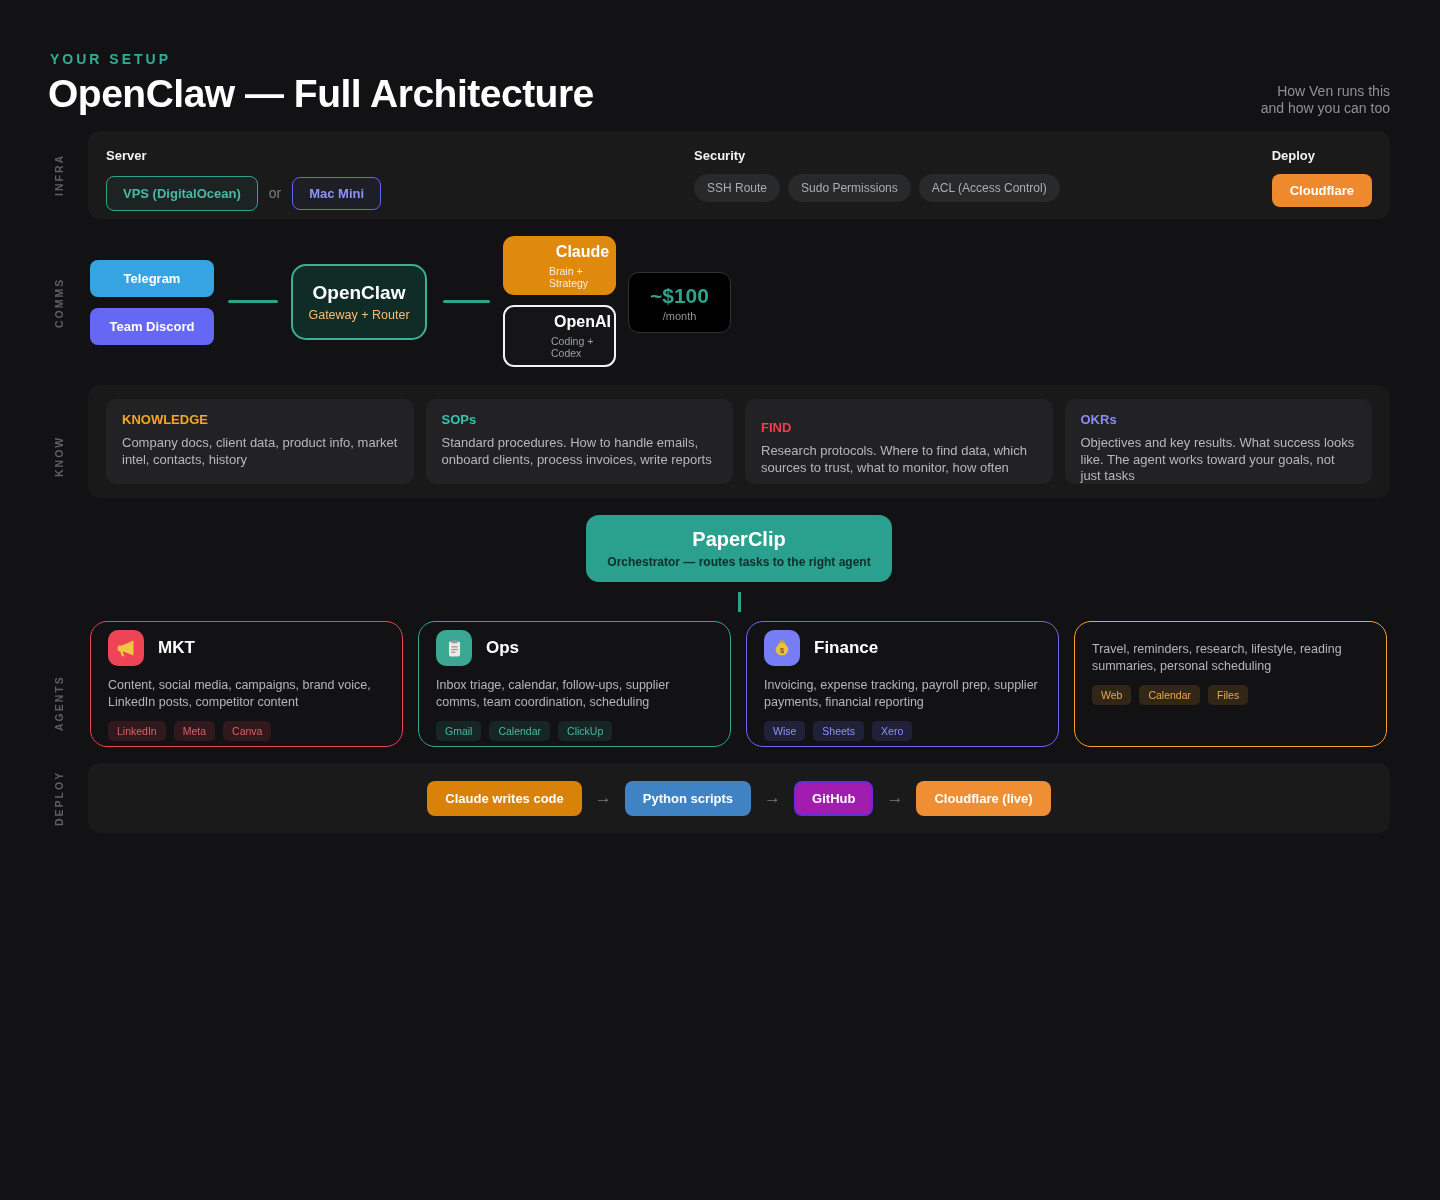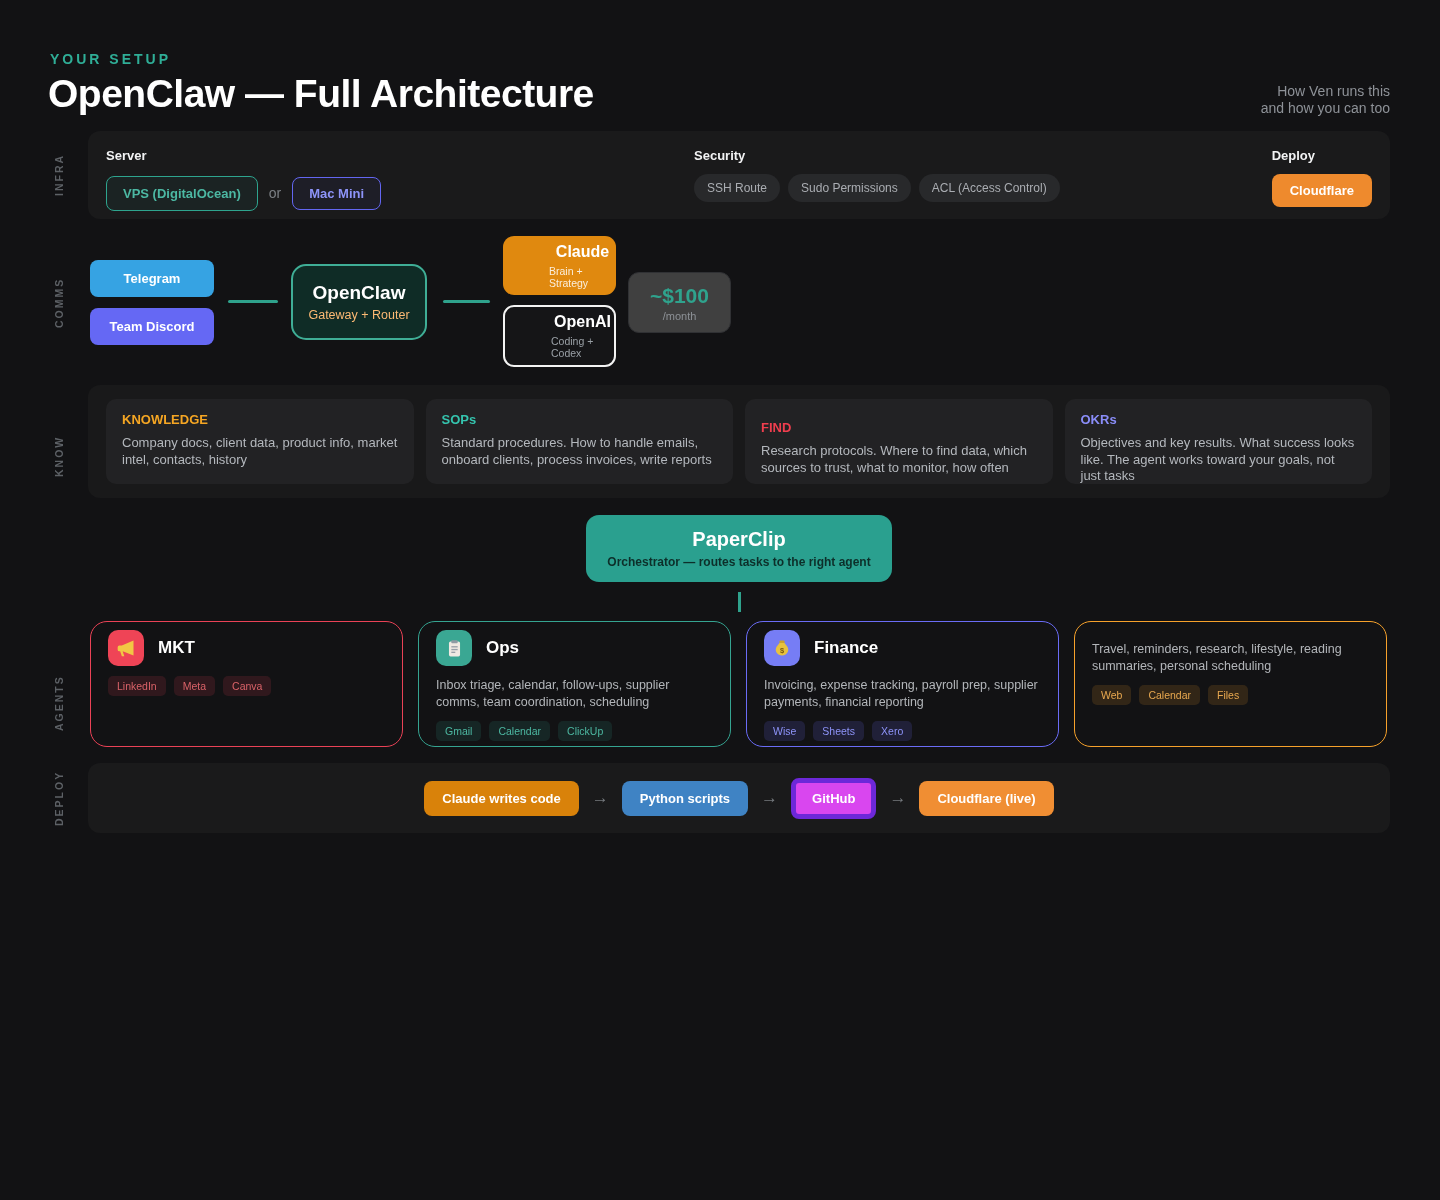--- a/index.html
+++ b/index.html
@@ -35,21 +35,21 @@
               border-radius:15px; display:flex; flex-direction:column; align-items:center; justify-content:center; gap:4px; }
   .openclaw .t { font-size:19px; font-weight:700; color:#fff; }
   .openclaw .s { font-size:12.5px; color:#fdba74; }
   .sqcard { position:absolute; width:113px; display:flex; flex-direction:column; align-items:center; justify-content:center; gap:4px; border-radius:11px;padding-left:46px; }
   .claude { left:503px; top:236px; height:59px; background:#e0890f; }
   .claude .t { font-size:16px; font-weight:700; color:#fff; }
   .claude .s { font-size:10.5px; color:rgba(255,255,255,0.85); }
   .openai { left:503px; top:305px; height:62px; background:#151517; border:2px solid #f3f3f3; }
   .openai .t { font-size:16px; font-weight:700; color:#fff; }
   .openai .s { font-size:10.5px; color:#9aa0a6; }
-  .cost { position:absolute; left:628px; top:272px; width:103px; height:61px; background:#404040; border:1px solid #303134; border-radius:11px;
+  .cost { position:absolute; left:628px; top:272px; width:103px; height:61px; background:#000000; border:1px solid #303134; border-radius:11px;
           display:flex; flex-direction:column; align-items:center; justify-content:center; gap:2px; }
   .cost .a { font-size:21px; font-weight:700; color:#2fa38d; }
   .cost .p { font-size:11px; color:#8d9196; }
 
   
   .know-panel { top:385px; height:113px; background:#19191a; display:flex; gap:12px; padding:14px 18px; }
   .kcard { flex:1 1 0; background:#222224; border-radius:10px; padding:13px 16px; }
   .kcard .kt { font-size:13px; font-weight:700; margin-bottom:8px; }
   .kcard .kb { font-size:13px; color:#b4b8bd; line-height:1.27; }
   .t-amber { color:#f5a623; } .t-teal { color:#35c4ae; } .t-red { color:#ef3e4e;margin-top:8px; } .t-indigo { color:#8a8df8; }
@@ -72,21 +72,21 @@
   .agent .at { font-size:17px; font-weight:700; color:#fff; }
   .agent .ad { font-size:12.5px; color:#b3b6ba; line-height:1.35; margin-top:11px; }
   .tags { display:flex; gap:8px; margin-top:10px; }
   .tag { font-size:10.5px; color:var(--tag); background:var(--tagbg); padding:4px 9px; border-radius:5px; }
 
   
   .deploy-panel { top:763px; height:70px; display:flex; align-items:center; justify-content:center; gap:13px; }
   .step { display:inline-flex; align-items:center; justify-content:center; border-radius:8px; color:#fff; font-weight:700; font-size:13px; padding:10px 18px; }
   .step-claude { background:#d9820a; }
   .step-python { background:#3f83c4; }
-  .step-github { background:#d946ef; border:5px solid #6d28d9; padding:8px 16px; }
+  .step-github { background:#a21caf; border:2px solid #6d28d9; padding:8px 16px; }
   .step-cf     { background:#f08e33; }
   .arrow { color:#75797e; font-size:17px; }
 </style>
 </head>
 <body>
 
 <div class="stage">
 
   <div class="eyebrow">YOUR SETUP</div>
   <div class="page-title">OpenClaw — Full Architecture</div>
@@ -172,20 +172,21 @@
 
   <div class="agent agent-mkt">
     <div class="hd">
       <div class="tile">
         <svg width="20" height="20" viewBox="0 0 24 24">
             <path d="M21 3L7 9H4a2 2 0 0 0-2 2v3a2 2 0 0 0 2 2h1l2 6h3l-2-6 13 5z" fill="#f2c744"></path>
           </svg>
       </div>
       <div class="at">MKT</div>
     </div>
+    <div class="ad">Content, social media, campaigns, brand voice, LinkedIn posts, competitor content</div>
     <div class="tags">
       <span class="tag">LinkedIn</span>
       <span class="tag">Meta</span>
       <span class="tag">Canva</span>
     </div>
   </div>
 
   <div class="agent agent-ops">
     <div class="hd">
       <div class="tile">

